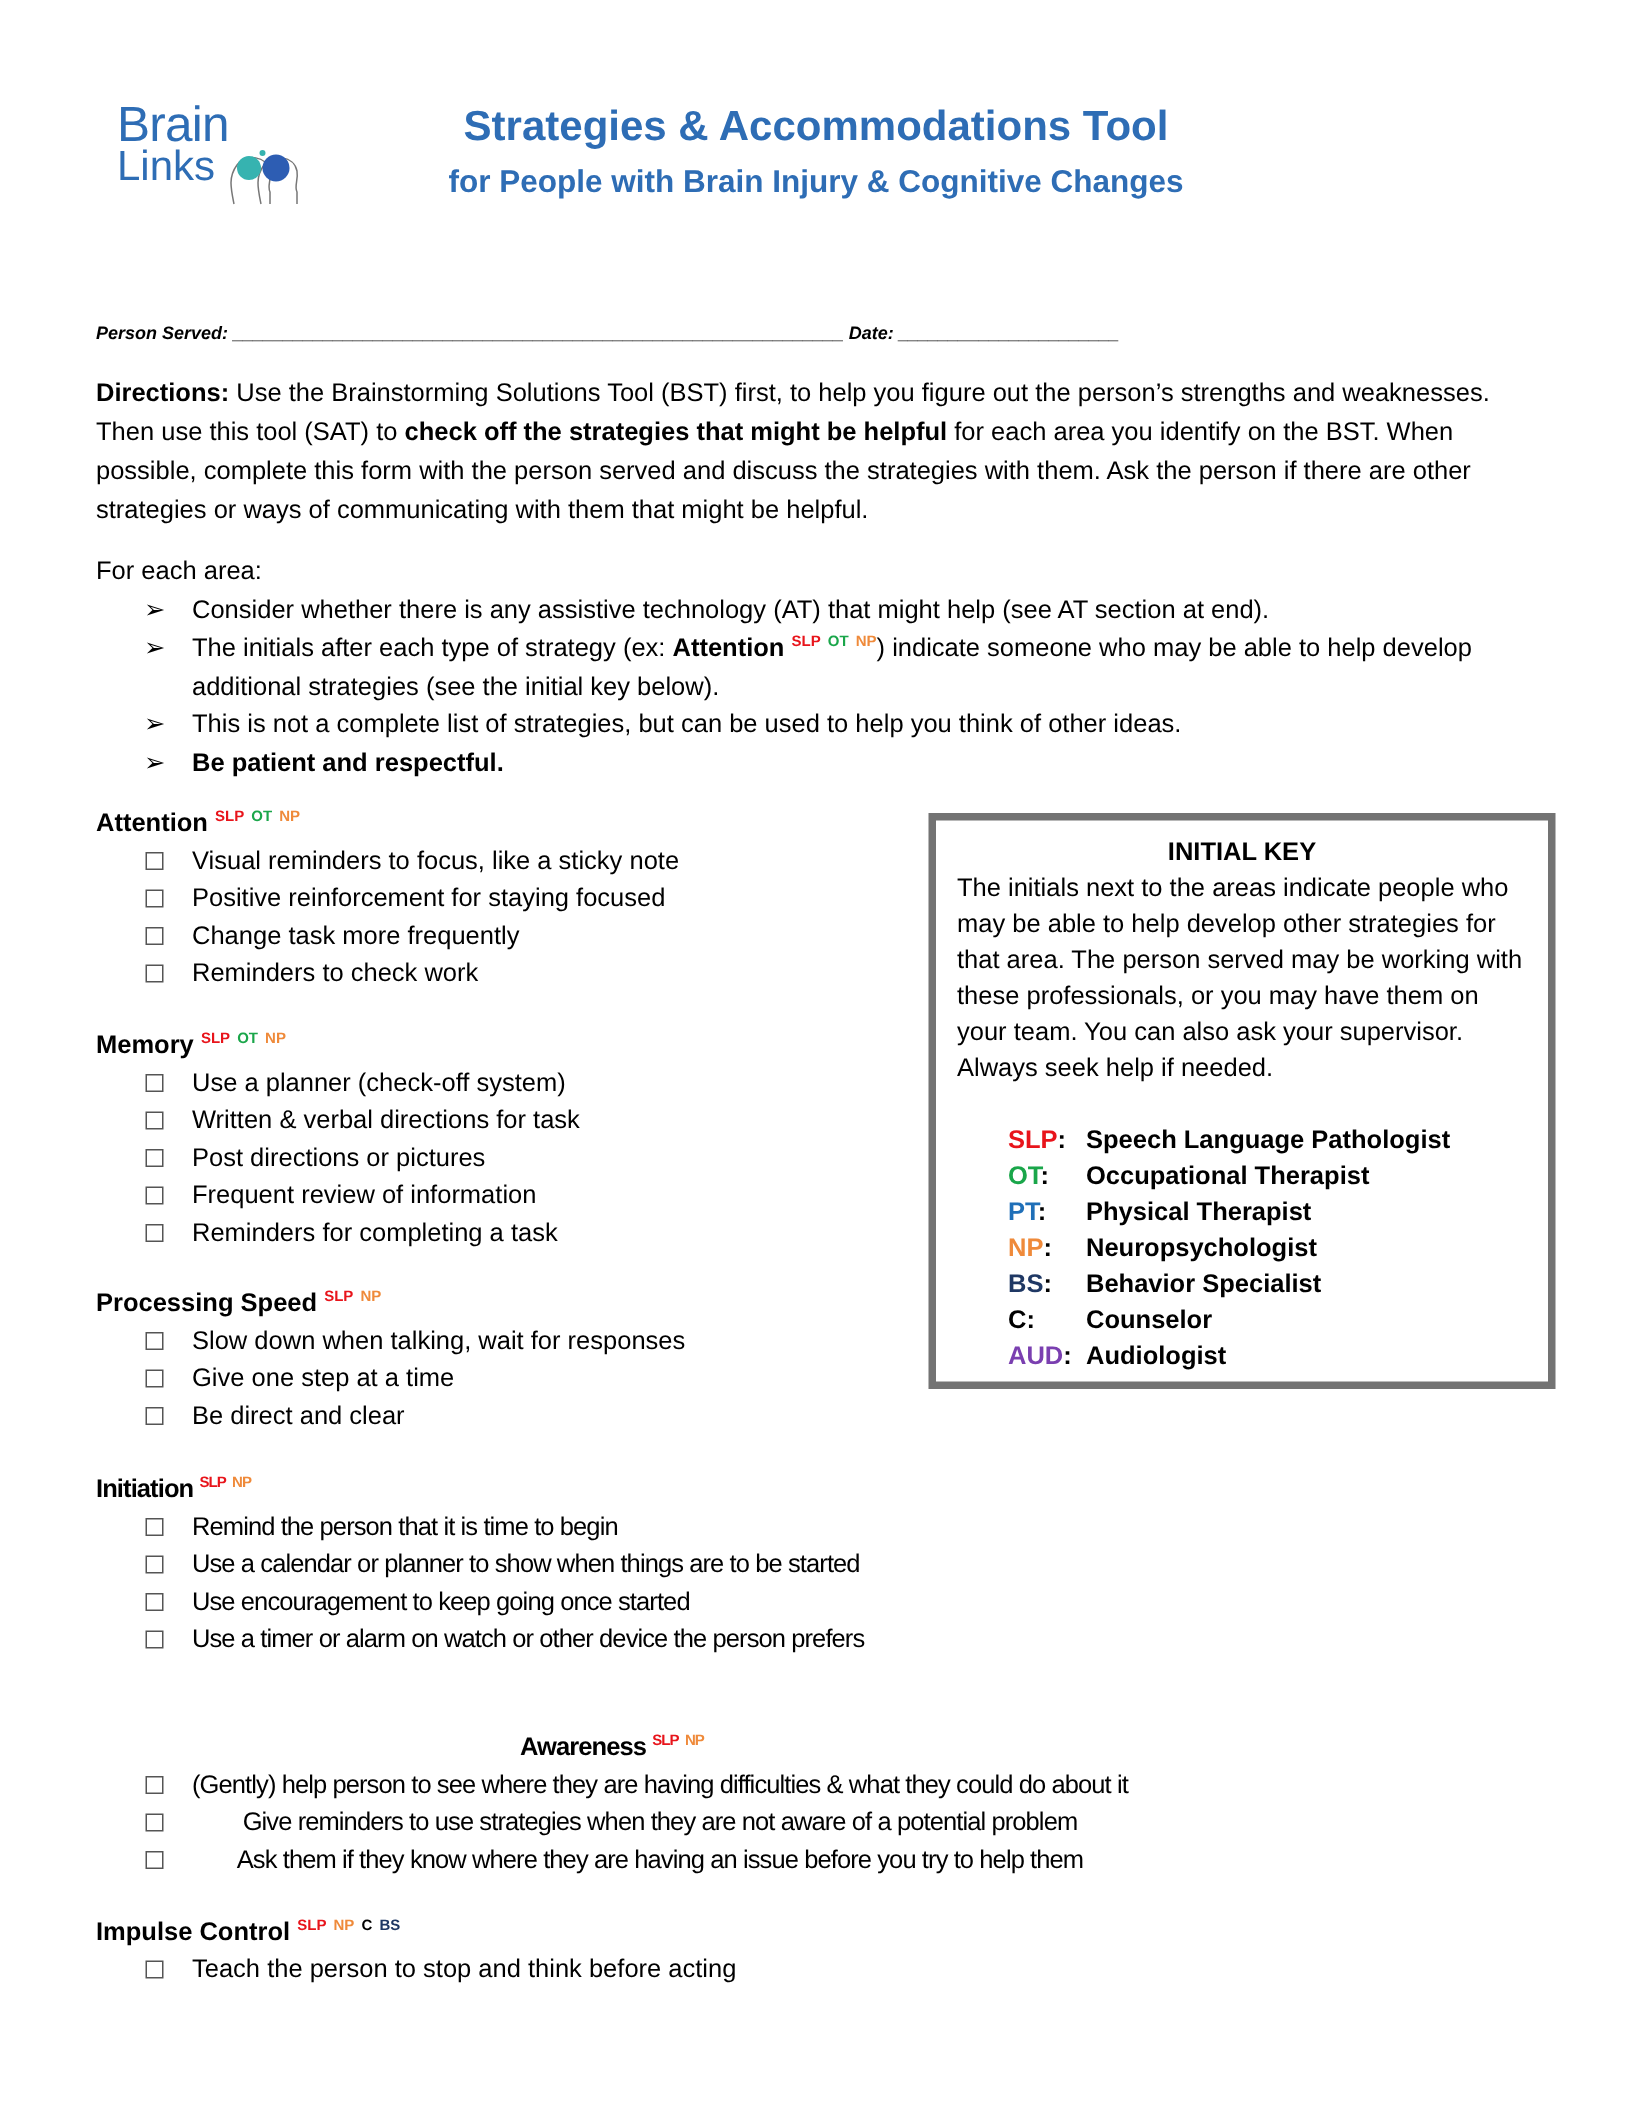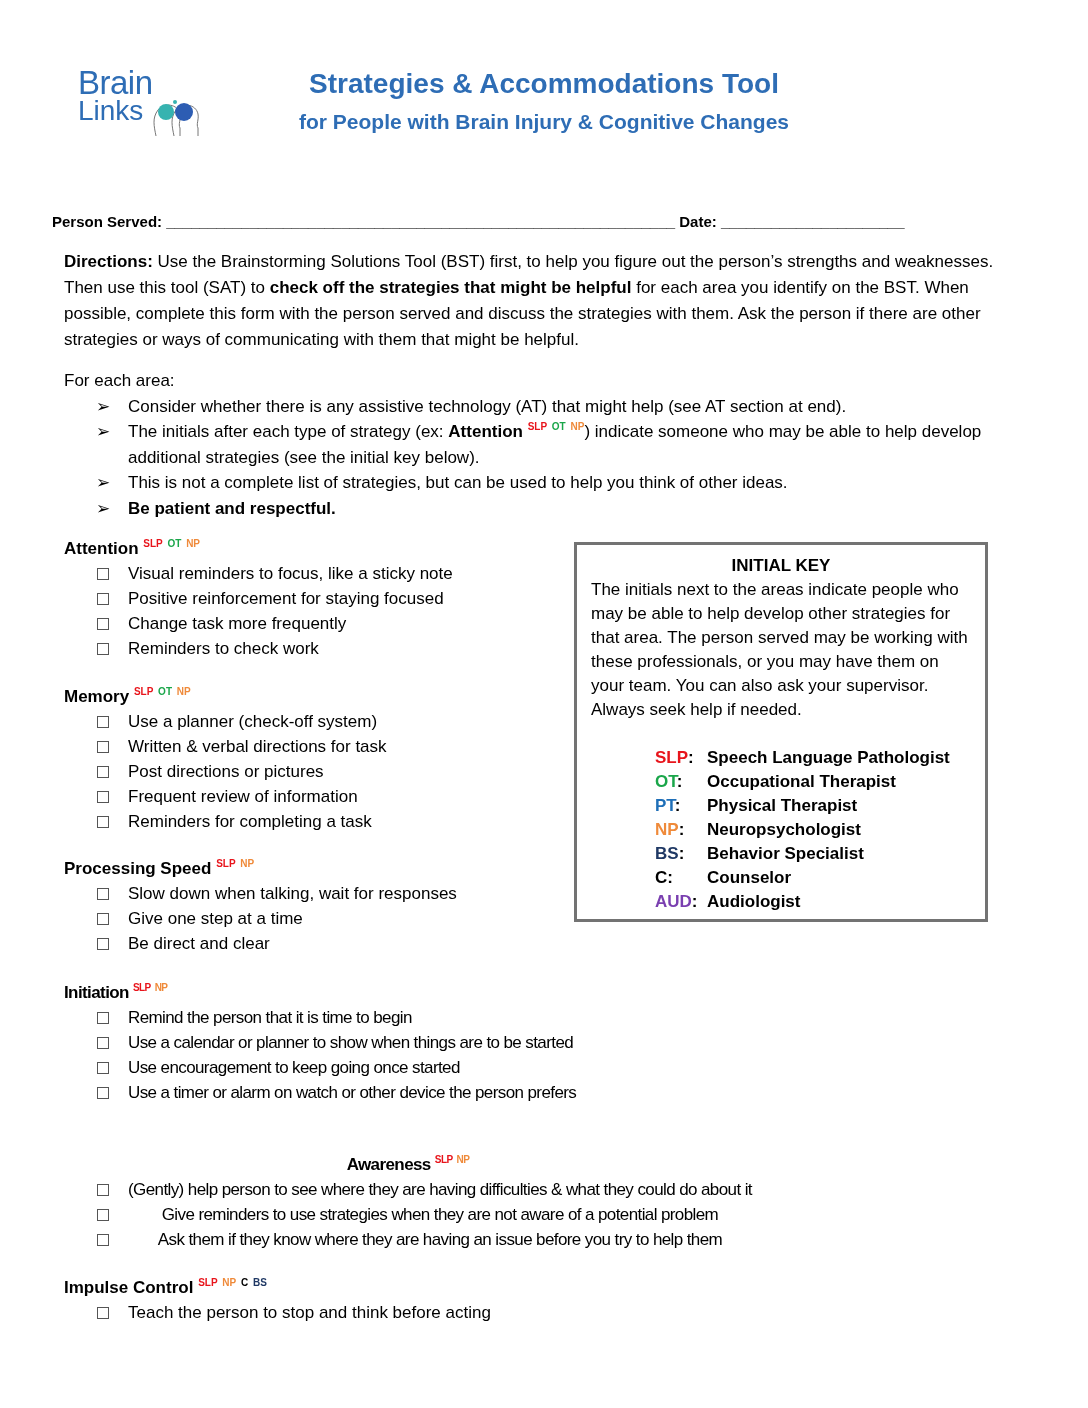--- a/index.html
+++ b/index.html
@@ -5,42 +5,42 @@
   html, body { margin: 0; padding: 0; background: #ffffff; }
   body { width: 1088px; height: 1408px; position: relative; overflow: hidden;
          font-family: "Liberation Sans", "DejaVu Sans", sans-serif; color: #000; }
   .logo { position: absolute; left: 62px; top: 66px; width: 130px; height: 75px; margin-left: 16px; }
   .logo .brain { position: absolute; left: 0; top: 0; font-size: 33px; color: #2e6db5; letter-spacing: -0.5px; line-height: 33px; }
   .logo .links { position: absolute; left: 0; top: 30px; font-size: 28px; color: #2e6db5; line-height: 30px; }
   .logo .heads { position: absolute; left: 72px; top: 32px; }
   .title { position: absolute; left: 0; width: 1088px; text-align: center; color: #2e6db5; font-weight: bold; }
   .title.main { top: 68px; font-size: 28px; }
   .title.sub { top: 110px; font-size: 21px; }
-  .row { position: absolute; left: 52px; font-size: 15px; line-height: 26px; white-space: nowrap; }
+  .row { position: absolute; left: 64px; font-size: 12px; line-height: 26px; white-space: nowrap; font-style: italic; }
   .bold { font-weight: bold; }
   .para { position: absolute; left: 64px; width: 960px; font-size: 17px; line-height: 26px; }
   .bullets { position: absolute; left: 64px; top: 368px; width: 970px; font-size: 17px; line-height: 25.5px; }
   .bullets .hdr { font-weight: normal; }
   .bullet { position: relative; padding-left: 64px; }
   .bullet .arrow { position: absolute; left: 32px; top: 0; }
   .sup { font-size: 10px; font-weight: bold; vertical-align: super; line-height: 0; }
   .c-slp { color: #e8141b; }
   .c-ot { color: #1aa64a; }
   .c-np { color: #ef8a3a; }
   .c-c { color: #000; }
   .c-bs { color: #1f3864; }
   .section { position: absolute; left: 64px; font-size: 17px; line-height: 25px; }
   .section .sec-title { font-weight: bold; }
   .item { position: relative; padding-left: 64px; white-space: nowrap; }
   .item .box { position: absolute; left: 33px; top: 7px; width: 10px; height: 10px; border: 1px solid #555; }
   .narrow { letter-spacing: -0.6px; }
-  .key { position: absolute; left: 574px; top: 542px; width: 408px; height: 374px; border: 3px solid #737373; }
+  .key { position: absolute; left: 619px; top: 542px; width: 408px; height: 374px; border: 5px solid #737373; }
   .key .khead { text-align: center; font-weight: bold; font-size: 17px; margin-top: 10px; line-height: 22px; }
   .key .kbody { padding: 0 12px 0 14px; font-size: 17px; line-height: 24px; margin-top: 1px; }
-  .key .klist { margin-top: 24px; padding-left: 78px; font-size: 17px; line-height: 24px; font-weight: bold; }
+  .key .klist { margin-top: 24px; padding-left: 48px; font-size: 17px; line-height: 24px; font-weight: bold; }
   .key .krow { white-space: nowrap; }
   .key .kab { display: inline-block; width: 52px; }
 </style>
 </head>
 <body>
 
 <div class="logo">
   <span class="brain">Brain</span>
   <span class="links">Links</span>
   <svg class="heads" width="56" height="40" viewBox="0 0 56 40">

